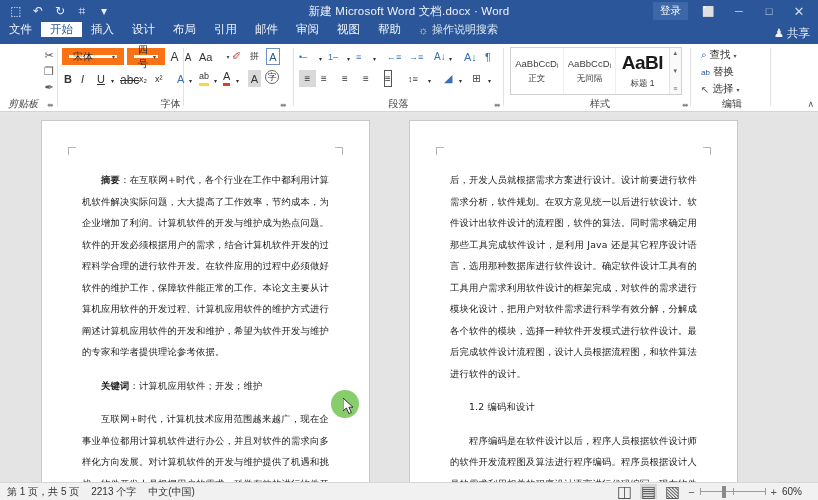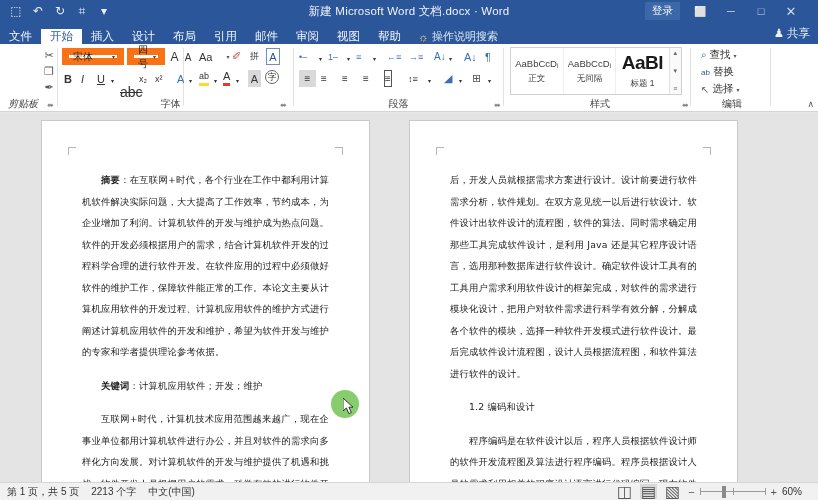--- a/index.html
+++ b/index.html
@@ -20,38 +20,38 @@
   .qat { position: absolute; left: 6px; top: 0; height: 22px; display: flex; align-items: center; gap: 2px; }
   .qat-btn {
     width: 20px; height: 20px; display: flex; align-items: center; justify-content: center;
     color: #e8eef7; font-size: 12px; line-height: 1;
   }
   .title-text {
     position: absolute; left: 0; top: 0; width: 818px; height: 22px;
     display: flex; align-items: center; justify-content: center;
     font-size: 11.5px; color: #eef2f8; letter-spacing: 0.2px;
   }
-  .tb-right { position: absolute; right: 12px; top: 0; height: 22px; display: flex; align-items: center; }
+  .tb-right { position: absolute; right: 4px; top: 0; height: 22px; display: flex; align-items: center; }
   .signin {
     font-size: 10.5px; background: #3c67a8; color: #fff;
     padding: 2px 7px; margin-right: 6px; border-radius: 1px;
   }
   .winbtn {
     width: 30px; height: 22px; display: flex; align-items: center; justify-content: center;
     color: #cdd9ea; font-size: 11px;
   }
   .winbtn.ribbonopt { font-size: 10px; }
   .winbtn.close { font-size: 13px; }
 
   
   .tabbar {
     position: absolute; top: 22px; left: 0; width: 818px; height: 22px;
     background: #2b579a;
   }
-  .tabs { position: absolute; left: 0; top: 0; height: 22px; display: flex; align-items: flex-end; }
+  .tabs { position: absolute; left: 0; top: 0; height: 22px; display: flex; align-items: flex-start; }
   .tab {
     padding: 0 9px; display: flex; align-items: center;
     font-size: 11.5px; color: #f0f4fa; white-space: nowrap;
   }
   .tab.active { background: #ffffff; color: #2b579a; }
   .tellme {
     display: flex; align-items: center; gap: 4px; padding: 0 8px;
     font-size: 11px; color: #dfe8f4;
   }
   .bulb { font-size: 11px; color: #ffd966; }
@@ -269,21 +269,21 @@
         <span class="car">▾</span>
       </div>
       <div class="rbtn" style="left:174px; top:4px; color:#c0504d;">✐</div>
       <div class="rbtn" style="left:192px; top:4px; font-size:9px;">拼</div>
       <div class="rbtn" style="left:208px; top:4px; border:1px solid #6f8fc4; width:14px; color:#2b579a;">A</div>
 
       <div class="rbtn" style="left:6px; top:26px; font-weight:bold; font-size:11px;">B</div>
       <div class="rbtn" style="left:23px; top:26px; font-style:italic; font-size:11px;">I</div>
       <div class="rbtn" style="left:39px; top:26px; text-decoration:underline; font-size:11px;">U</div>
       <div class="rbtn" style="left:53px; top:28px; font-size:6px;">▾</div>
-      <div class="rbtn" style="left:62px; top:27px; font-size:14px; text-decoration:line-through;margin-top:12px;">abc</div>
+      <div class="rbtn" style="left:62px; top:27px; font-size:12px; text-decoration:line-through;">abc</div>
       <div class="rbtn" style="left:81px; top:26px; font-size:9px;">x₂</div>
       <div class="rbtn" style="left:97px; top:26px; font-size:9px;">x²</div>
       <div class="rbtn" style="left:119px; top:26px; color:#3a6fb5; font-size:11px;">A</div>
       <div class="rbtn" style="left:131px; top:28px; font-size:6px;">▾</div>
       <div class="rbtn" style="left:141px; top:25px; font-size:9px; border-bottom:3px solid #ffd92e;">ab</div>
       <div class="rbtn" style="left:156px; top:28px; font-size:6px;">▾</div>
       <div class="rbtn" style="left:165px; top:25px; font-size:11px; border-bottom:3px solid #e03b31;">A</div>
       <div class="rbtn" style="left:178px; top:28px; font-size:6px;">▾</div>
       <div class="rbtn" style="left:190px; top:26px; font-size:11px; background:#d9d9d9; width:13px;">A</div>
       <div class="rbtn" style="left:207px; top:26px; font-size:9px; border:1px solid #666; border-radius:50%; width:14px; height:14px;">字</div>

